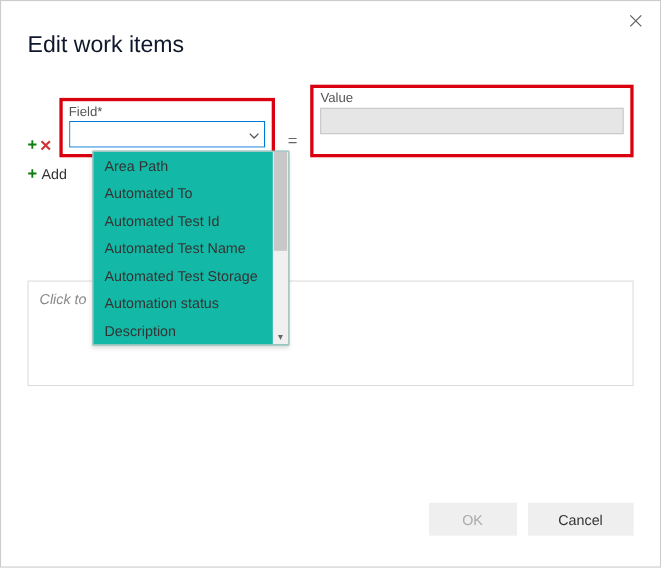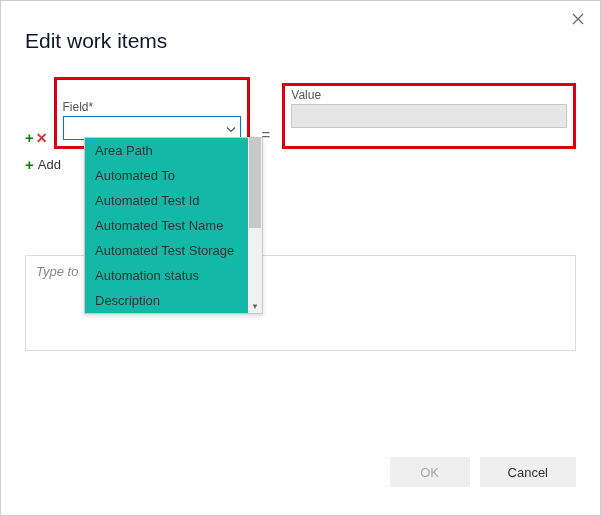--- a/index.html
+++ b/index.html
@@ -47,21 +47,21 @@
     display: flex;
     align-items: center;
     gap: 2px;
     padding-bottom: 4px;
   }
   .plus-ic { color: #107c10; font-weight: bold; font-size: 15px; line-height: 1; cursor: pointer; }
   .x-ic { color: #d13438; font-weight: bold; font-size: 14px; line-height: 1; cursor: pointer; }
   .field-col {
     width: 196px;
     border: 3px solid #d9000f;
-    padding: 20px 6px 6px 6px;
+    padding: 2px 6px 6px 6px;
   }
   .field-label { font-size: 12px; color: #555; margin-bottom: 2px; }
   .field-input-wrap {
     position: relative;
     border: 1px solid #0078d4;
     background: #fff;
     height: 24px;
     display: flex;
     align-items: center;
   }
@@ -238,21 +238,21 @@
       <div class="dd-item">Automation status</div>
       <div class="dd-item">Description</div>
       <div class="dd-scroll">
         <div class="dd-scroll-thumb"></div>
         <div class="dd-scroll-down">▾</div>
       </div>
     </div>
   </div>
 
   <div class="notes-box">
-    <span>Type to</span>
+    <span>Click to</span>
   </div>
 
   <div class="button-bar">
     <button class="btn disabled">OK</button>
     <button class="btn">Cancel</button>
   </div>
 
 </div>
 
 </body></html>

